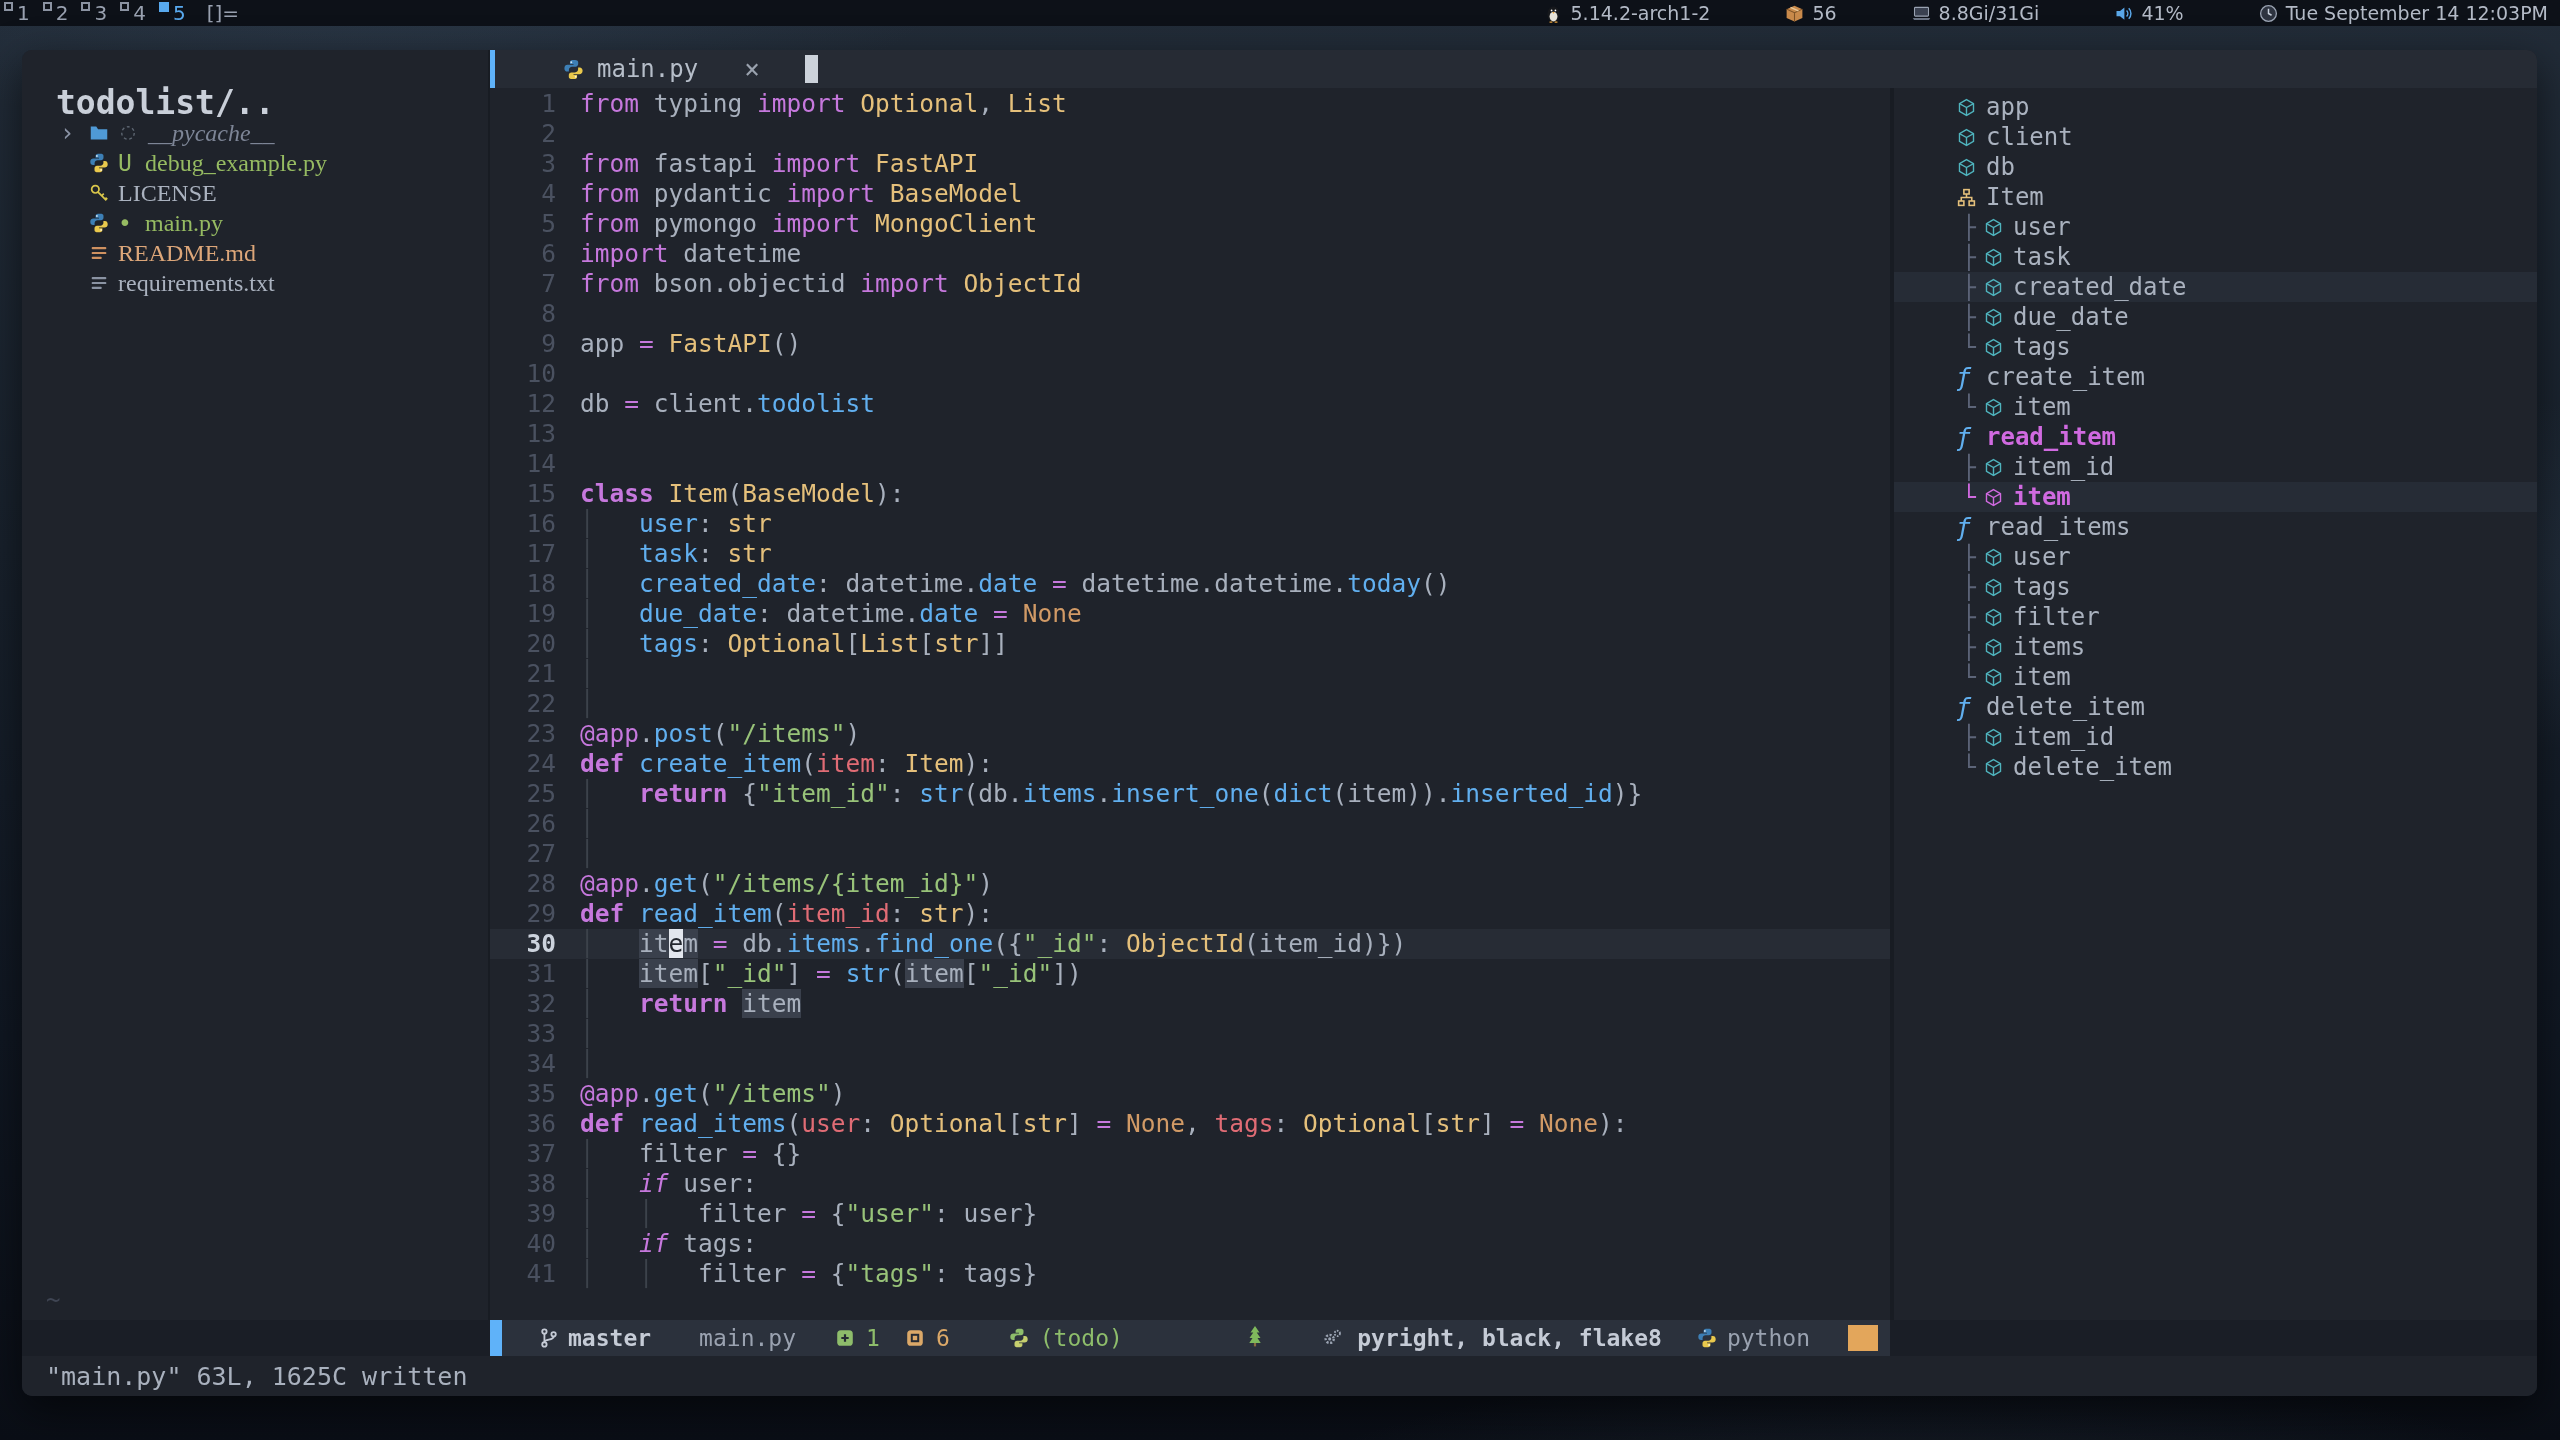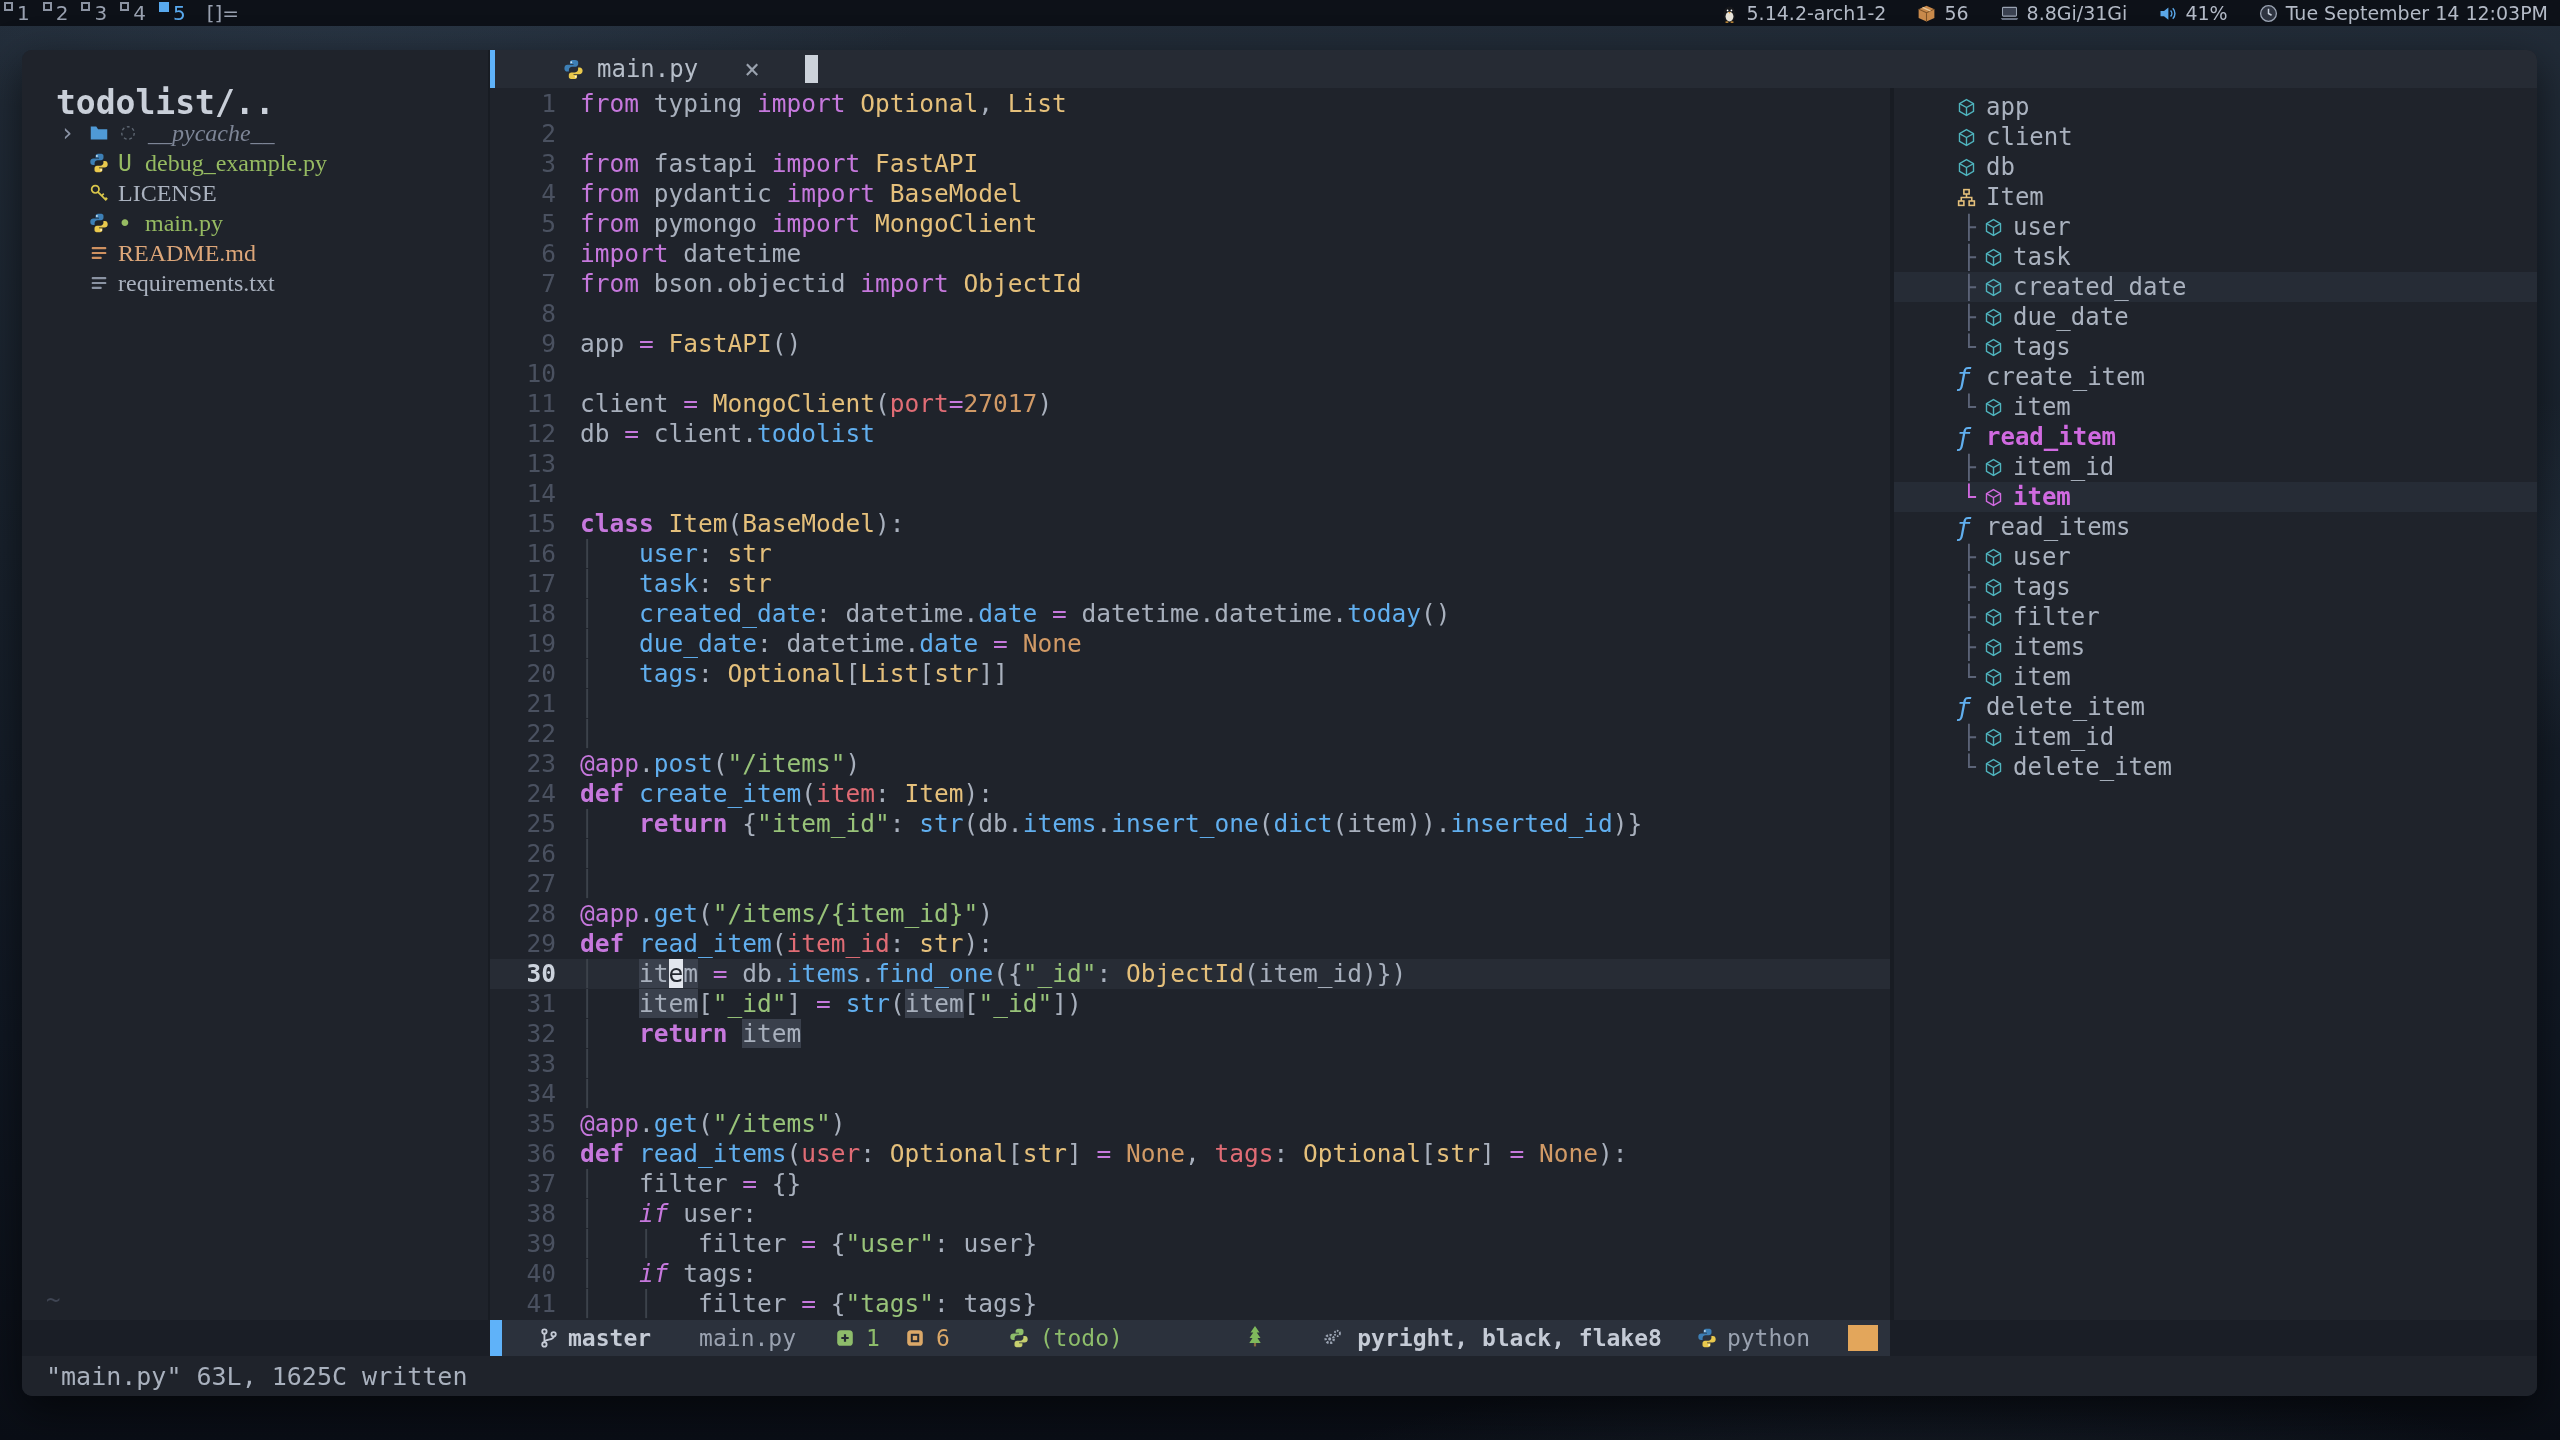--- a/index.html
+++ b/index.html
@@ -19,21 +19,21 @@
     background:#0d1118; display:flex; align-items:center;
     font-family:"DejaVu Sans", sans-serif; color:#a6aeba; font-size:19px;
   }
   .ws-wrap { display:flex; align-items:center; padding-left:4px; }
   .ws { display:flex; align-items:flex-start; margin-right:13px; cursor:default; }
   .ws-box { width:9px; height:9px; border:2px solid #8b93a2; margin:2px 4px 0 0; }
   .ws-num { font-size:20px; line-height:26px; color:#99a1b0; }
   .ws.active .ws-box { border:none; background:#58a9ee; width:10px; height:10px; }
   .ws.active .ws-num { color:#58a9ee; }
   .layout-ind { font-size:20px; color:#99a1b0; margin-left:8px; }
-  .tb-status { margin-left:auto; display:flex; align-items:center; padding-right:12px; }
+  .tb-status { margin-left:auto; display:flex; align-items:center; padding-right:12px;gap:44px; }
   .tb-seg { display:flex; align-items:center; margin-left:30px; }
   .tb-seg .icon { display:inline-flex; margin-right:7px; }
   .tb-seg .icon svg { width:21px; height:21px; }
   .tb-label { color:#b3bac6; }
 
   
   .window {
     position:absolute; left:22px; top:50px; width:2515px; height:1346px;
     background:#1f232b; border-radius:10px; overflow:hidden;
     box-shadow:0 14px 40px rgba(0,0,0,.55);
@@ -378,24 +378,20 @@
         </div>
         <div class="line">
           <span class="ln">9</span>
           <span class="code"><span class="tok-tx">app </span><span class="tok-op">=</span><span class="tok-tx"> </span><span class="tok-ty">FastAPI</span><span class="tok-tx">()</span></span>
         </div>
         <div class="line">
           <span class="ln">10</span>
           <span class="code"></span>
         </div>
         <div class="line">
-          <span class="ln">11</span>
-          <span class="code"><span class="tok-tx">client </span><span class="tok-op">=</span><span class="tok-tx"> </span><span class="tok-ty">MongoClient</span><span class="tok-tx">(</span><span class="tok-pr">port</span><span class="tok-op">=</span><span class="tok-nm">27017</span><span class="tok-tx">)</span></span>
-        </div>
-        <div class="line">
           <span class="ln">12</span>
           <span class="code"><span class="tok-tx">db </span><span class="tok-op">=</span><span class="tok-tx"> client.</span><span class="tok-fn">todolist</span></span>
         </div>
         <div class="line">
           <span class="ln">13</span>
           <span class="code"></span>
         </div>
         <div class="line">
           <span class="ln">14</span>
           <span class="code"></span>

